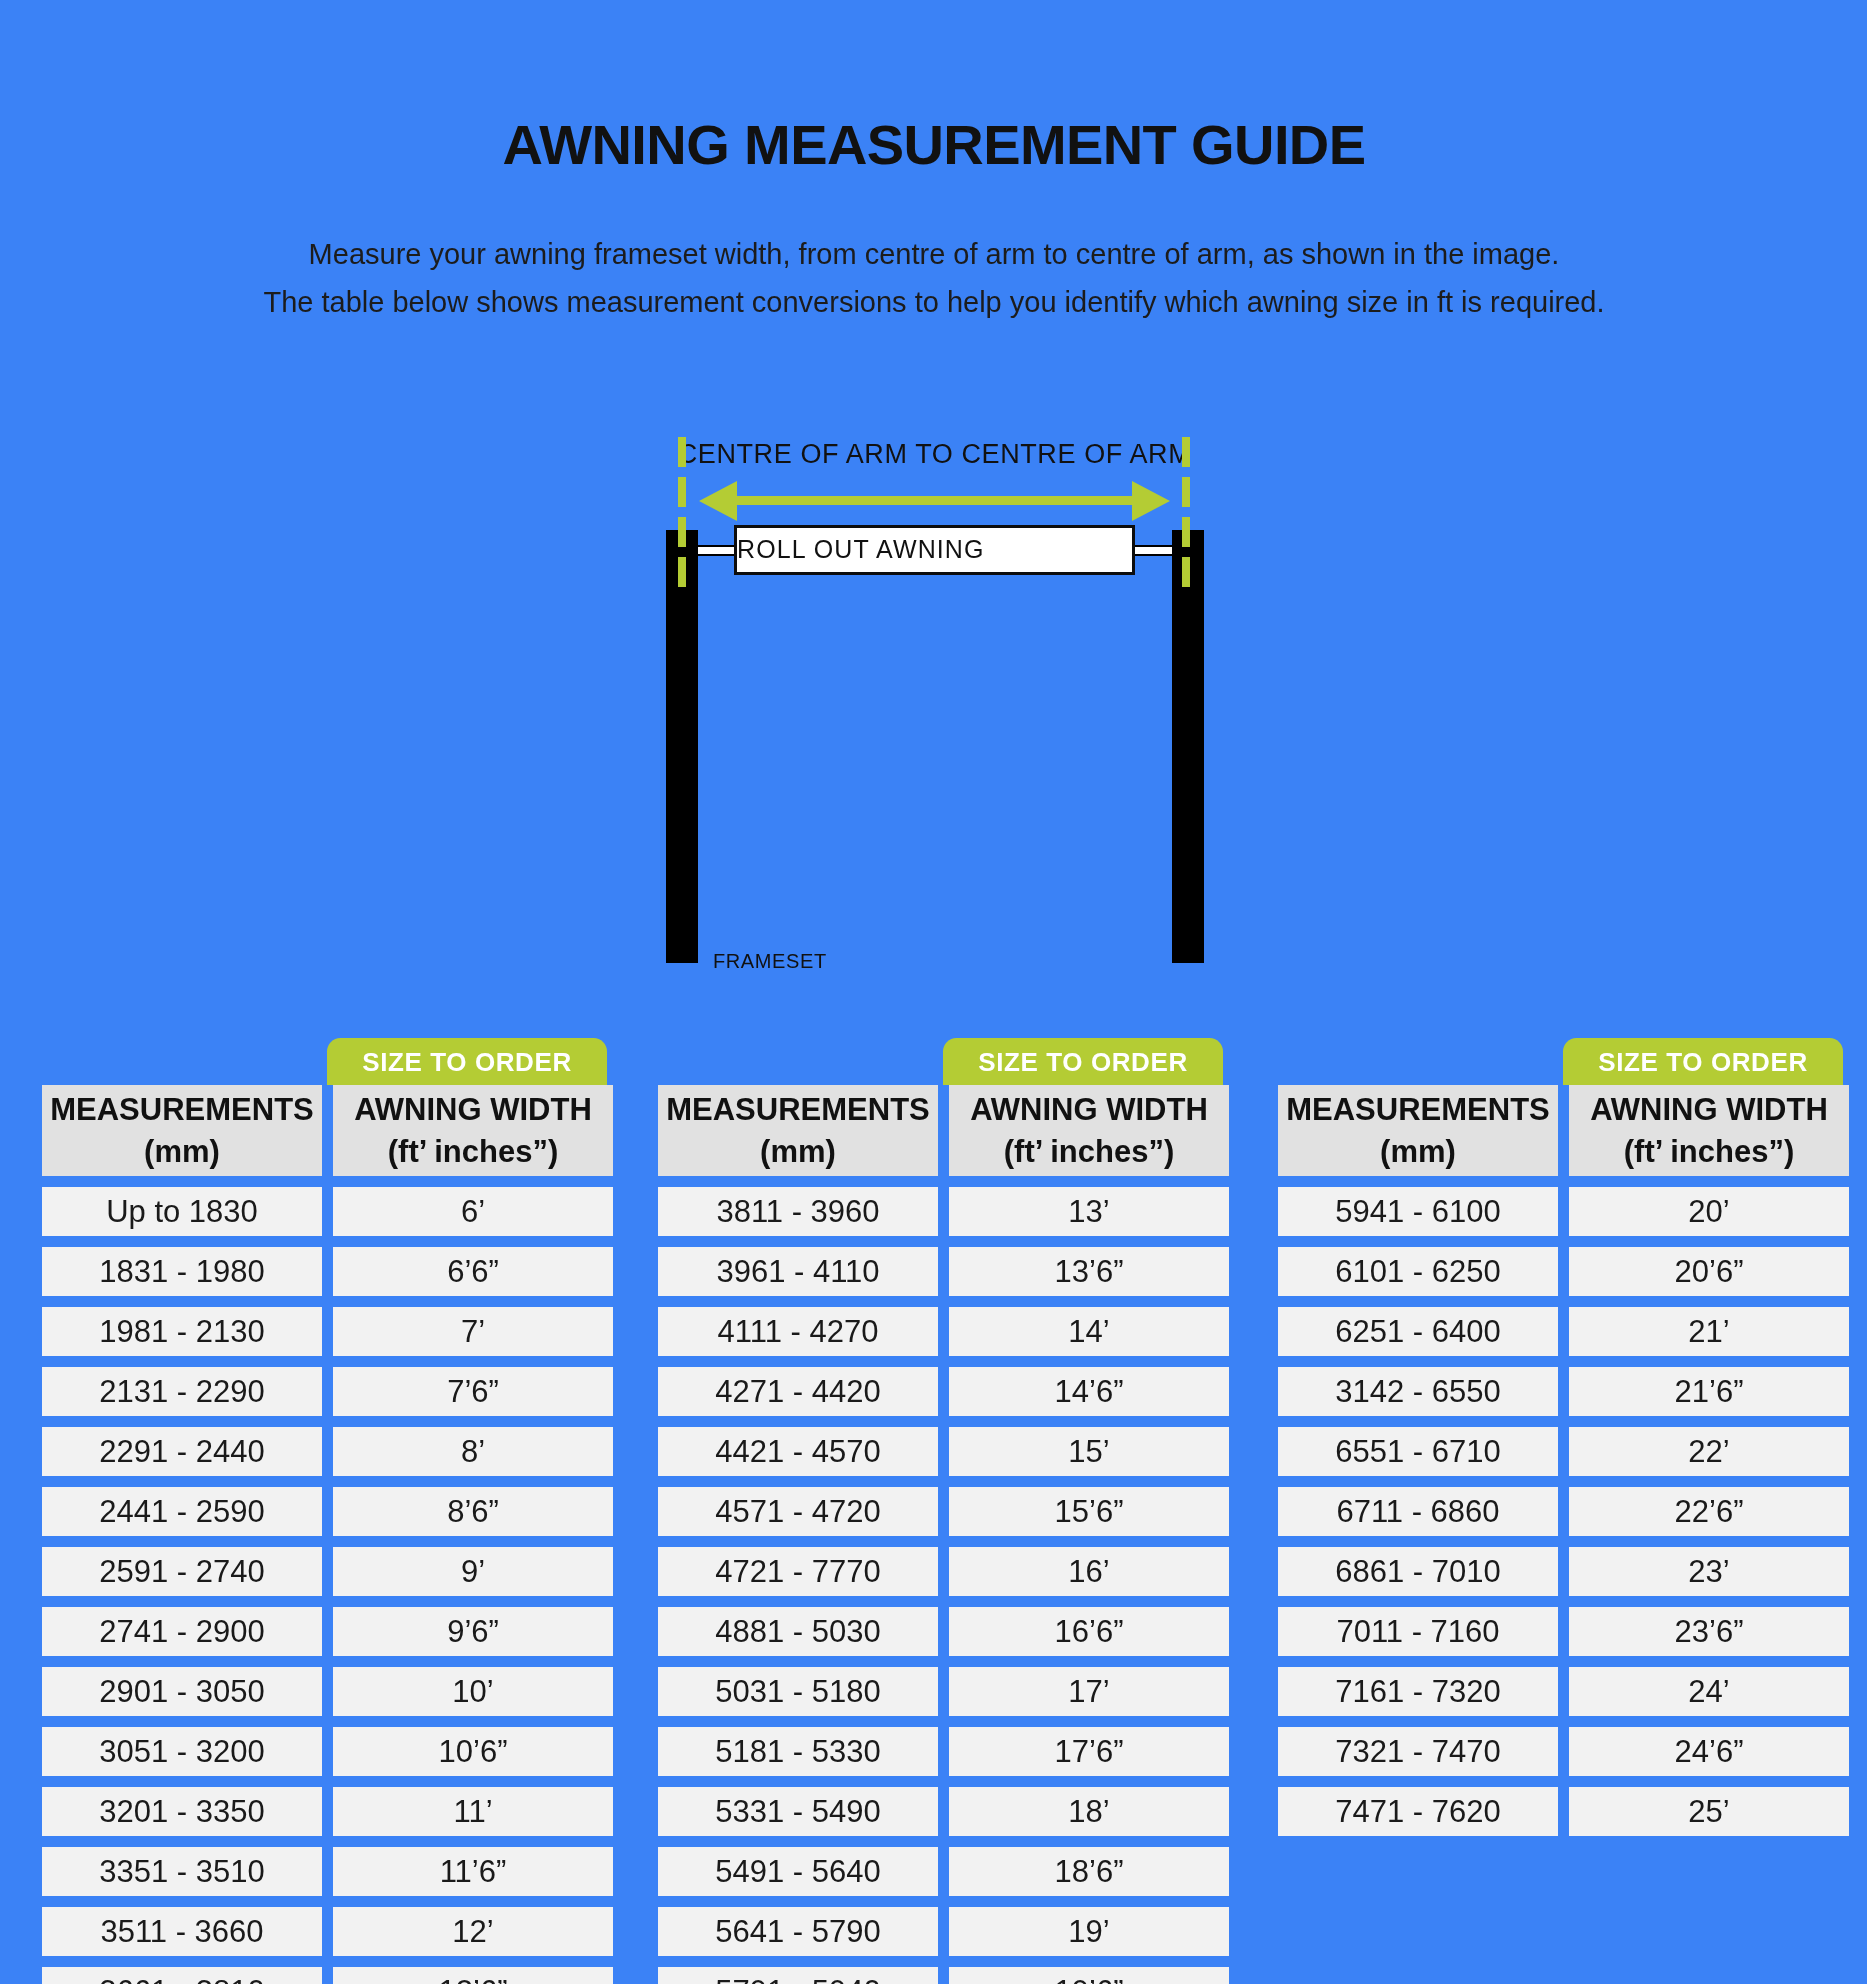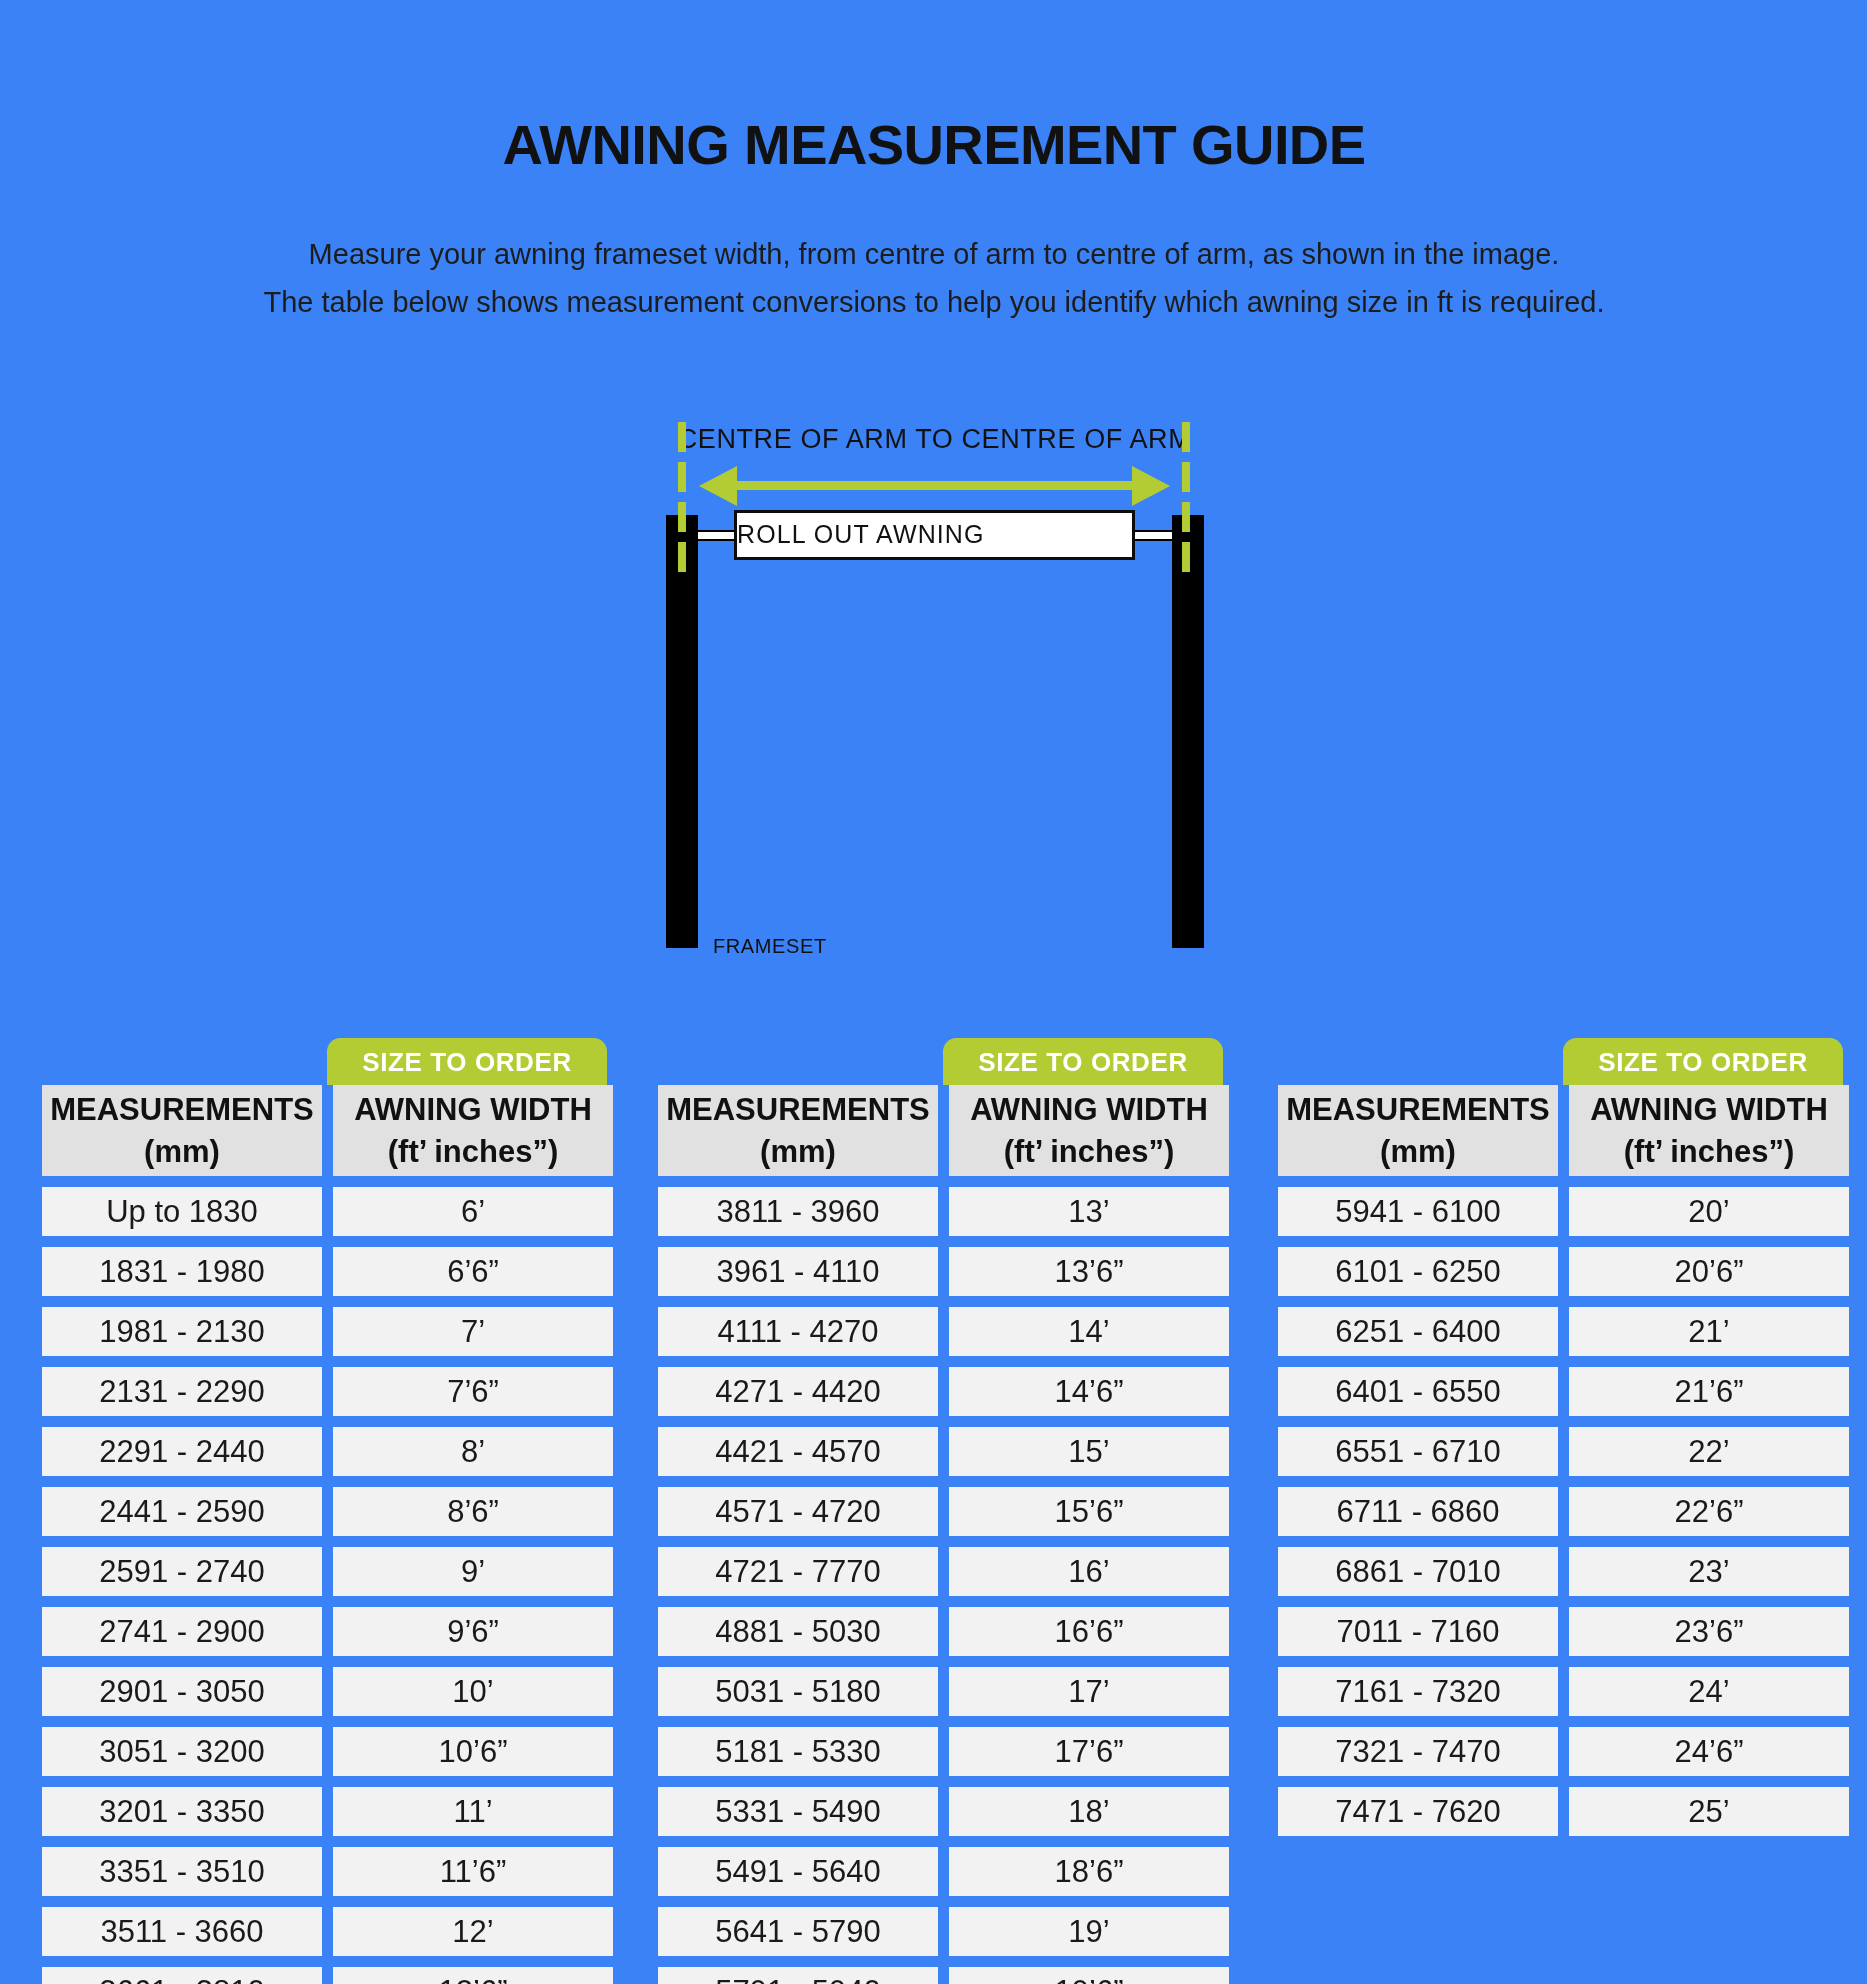--- a/index.html
+++ b/index.html
@@ -7,21 +7,21 @@
   body { background:#ffffff; font-family:"Liberation Sans", sans-serif; color:var(--ink); }
   .page { position:relative; width:1868px; height:1985px; background:#3b82f6; overflow:hidden; }
 
   
   .title { position:absolute; top:112px; left:0; width:100%; text-align:center;
            font-size:56px; font-weight:bold; letter-spacing:-0.6px; color:#111; }
   .desc  { position:absolute; top:230px; left:0; width:100%; text-align:center;
            font-size:29px; line-height:48px; color:#1c1c1c; }
 
   
-  .diagram { position:absolute; left:664px; top:419px; width:541px; height:538px; }
+  .diagram { position:absolute; left:664px; top:434px; width:541px; height:538px; }
   .arrow-label { position:absolute; left:0; top:4.5px; width:100%; text-align:center;
                  font-size:27px; letter-spacing:0.6px; color:#111; }
   .dash { position:absolute; top:2.8px; width:8.4px; height:155px; z-index:3;
           background:repeating-linear-gradient(180deg, var(--accent) 0px, var(--accent) 30px, rgba(0,0,0,0) 30px, rgba(0,0,0,0) 40px); }
   .dash.left  { left:14px; }
   .dash.right { left:518px; }
   .shaft { position:absolute; left:62px; top:62px; width:418px; height:9px; background:var(--accent); }
   .head  { position:absolute; top:47px; width:0; height:0;
            border-top:20px solid rgba(0,0,0,0); border-bottom:20px solid rgba(0,0,0,0); }
   .head.left  { left:35px;  border-right:38px solid var(--accent); }
@@ -177,21 +177,21 @@
         <div class="head-cell">
           <span>AWNING WIDTH</span>
           <span>(ft’ inches”)</span>
         </div>
       <div class="cell">5941 - 6100</div>
           <div class="cell">20’</div>
           <div class="cell">6101 - 6250</div>
           <div class="cell">20’6”</div>
           <div class="cell">6251 - 6400</div>
           <div class="cell">21’</div>
-          <div class="cell">6401 - 6550</div>
+          <div class="cell">3142 - 6550</div>
           <div class="cell">21’6”</div>
           <div class="cell">6551 - 6710</div>
           <div class="cell">22’</div>
           <div class="cell">6711 - 6860</div>
           <div class="cell">22’6”</div>
           <div class="cell">6861 - 7010</div>
           <div class="cell">23’</div>
           <div class="cell">7011 - 7160</div>
           <div class="cell">23’6”</div>
           <div class="cell">7161 - 7320</div>

